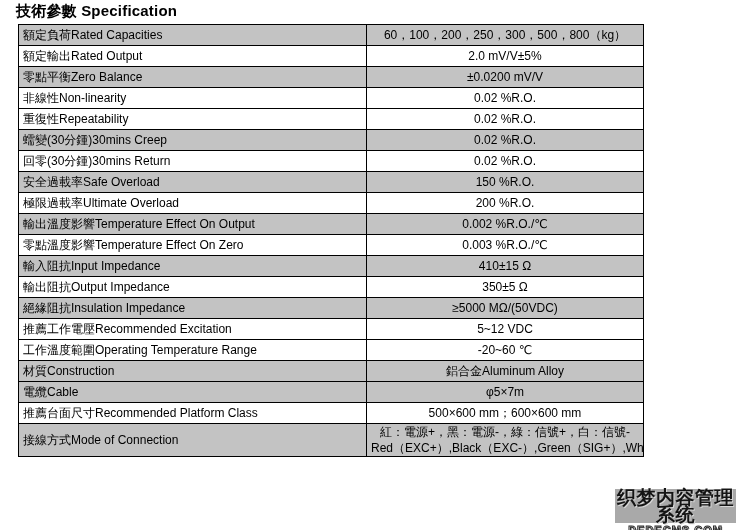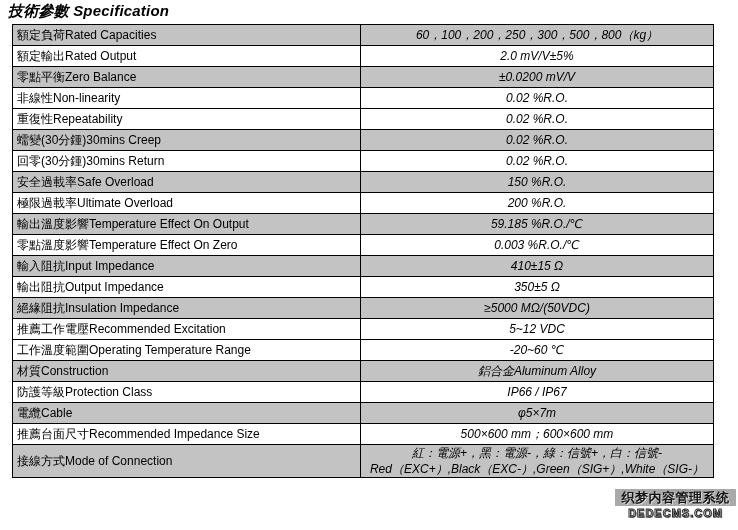--- a/index.html
+++ b/index.html
@@ -2,52 +2,51 @@
 <html><head>
 <meta charset="utf-8">
 <style>
   html, body { margin: 0; padding: 0; background: #ffffff; }
   body {
     width: 738px; height: 530px; position: relative; overflow: hidden;
     font-family: "Liberation Sans", "DejaVu Sans", sans-serif;
     color: #000;
   }
   .page-title {
-    position: absolute; left: 8px; top: 2px;
+    position: absolute; left: 16px; top: 2px;
     font-size: 15px; font-weight: bold; letter-spacing: 0.2px;
     margin: 0;
-    font-style: italic;
   }
   table.spec {
-    position: absolute; left: 12px; top: 24px;
-    width: 702px;
+    position: absolute; left: 18px; top: 24px;
+    width: 626px;
     border-collapse: collapse;
     table-layout: fixed;
   }
   table.spec td {
     border: 1px solid #000;
     font-size: 12px;
     padding: 0 4px;
     height: 20px;
     vertical-align: middle;
     overflow: hidden;
     white-space: nowrap;
   }
   table.spec tr.stripe td { background: #c3c3c3; }
   td.label-cell { width: 339px; text-align: left; }
   td.value-cell { text-align: center; }
-  td.value-cell div { line-height: 16px; font-style: italic; }
+  td.value-cell div { line-height: 16px; }
   .watermark {
     position: absolute; right: 2px; top: 489px; width: 121px;
     text-align: center; z-index: 5;
   }
   .wm-line1 {
     background: #a9a9a9;
     color: #141414;
-    font-size: 13px; font-weight: bold;
+    font-size: 19px; font-weight: bold;
     line-height: 17px;
     letter-spacing: 0.5px;
     text-shadow: 1px 1px 0 #d8d8d8;
   }
   .wm-line2 {
     font-size: 11px; font-weight: bold;
     line-height: 15px;
     letter-spacing: 1px;
     color: #f0f0f0;
     -webkit-text-stroke: 1px #2b2b2b;
@@ -111,21 +110,21 @@
       </tr>
       <tr>
         <td class="label-cell">極限過載率Ultimate Overload</td>
         <td class="value-cell">
           <div>200 %R.O.</div>
         </td>
       </tr>
       <tr class="stripe">
         <td class="label-cell">輸出溫度影響Temperature Effect On Output</td>
         <td class="value-cell">
-          <div>59.185 %R.O./℃</div>
+          <div>0.002 %R.O./℃</div>
         </td>
       </tr>
       <tr>
         <td class="label-cell">零點溫度影響Temperature Effect On Zero</td>
         <td class="value-cell">
           <div>0.003 %R.O./℃</div>
         </td>
       </tr>
       <tr class="stripe">
         <td class="label-cell">輸入阻抗Input Impedance</td>
@@ -156,34 +155,28 @@
         <td class="value-cell">
           <div>-20~60 ℃</div>
         </td>
       </tr>
       <tr class="stripe">
         <td class="label-cell">材質Construction</td>
         <td class="value-cell">
           <div>鋁合金Aluminum Alloy</div>
         </td>
       </tr>
-      <tr>
-        <td class="label-cell">防護等級Protection Class</td>
-        <td class="value-cell">
-          <div>IP66 / IP67</div>
-        </td>
-      </tr>
       <tr class="stripe">
         <td class="label-cell">電纜Cable</td>
         <td class="value-cell">
           <div>φ5×7m</div>
         </td>
       </tr>
       <tr>
-        <td class="label-cell">推薦台面尺寸Recommended Impedance Size</td>
+        <td class="label-cell">推薦台面尺寸Recommended Platform Class</td>
         <td class="value-cell">
           <div>500×600 mm；600×600 mm</div>
         </td>
       </tr>
       <tr class="stripe">
         <td class="label-cell">接線方式Mode of Connection</td>
         <td class="value-cell">
           <div>紅：電源+，黑：電源-，綠：信號+，白：信號-</div>
           <div>Red（EXC+）,Black（EXC-）,Green（SIG+）,White（SIG-）</div>
         </td>

